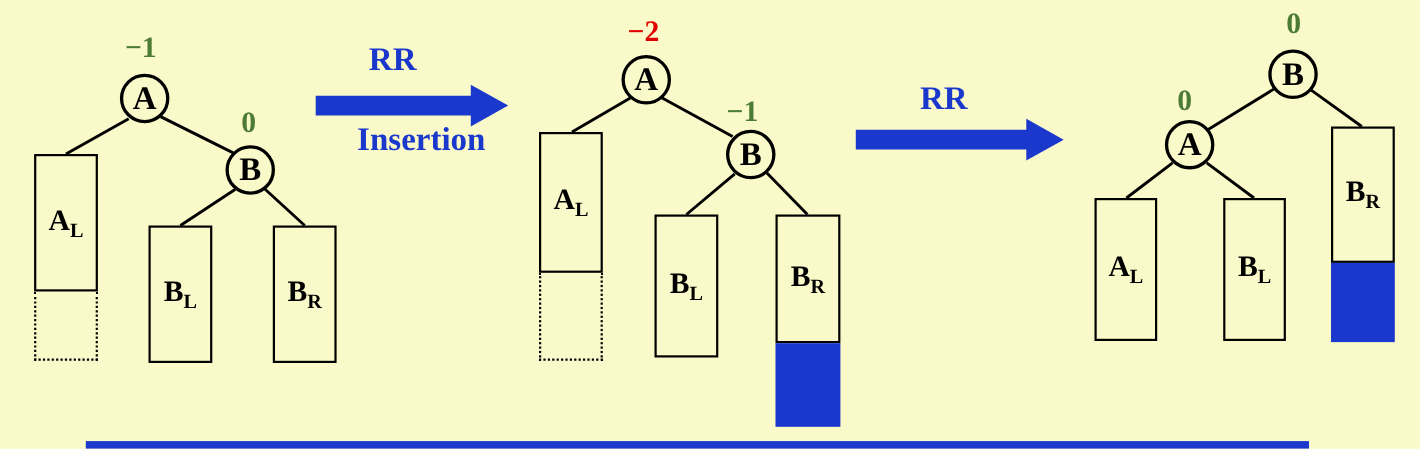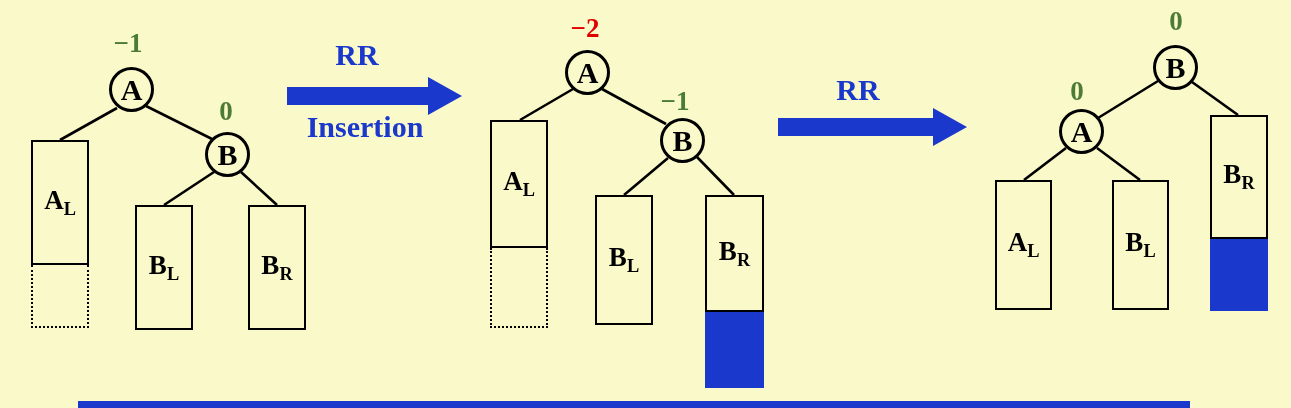--- a/index.html
+++ b/index.html
@@ -87,21 +87,21 @@
   </div>
   <div class="dotted" style="left:31px;top:265px;width:58px;height:63px"></div>
   <div class="subtree" style="left:135px;top:205px;width:58px;height:125px">
     <span><span>B</span><sub>L</sub></span>
   </div>
   <div class="subtree" style="left:248px;top:205px;width:58px;height:125px">
     <span><span>B</span><sub>R</sub></span>
   </div>
 
   <div class="arrow-text" style="left:317px;top:40px;width:80px">RR</div>
-  <div class="arrow-text" style="left:292px;top:112px;width:146px">Insertion</div>
+  <div class="arrow-text" style="left:310px;top:112px;width:146px">Insertion</div>
 
   <div class="balance red" style="left:555px;top:15px">−2</div>
   <div class="node" style="left:565px;top:50px">
     <span>A</span>
   </div>
   <div class="balance green" style="left:645px;top:88px">−1</div>
   <div class="node" style="left:660px;top:118px">
     <span>B</span>
   </div>
   <div class="subtree" style="left:490px;top:120px;width:58px;height:128px">

